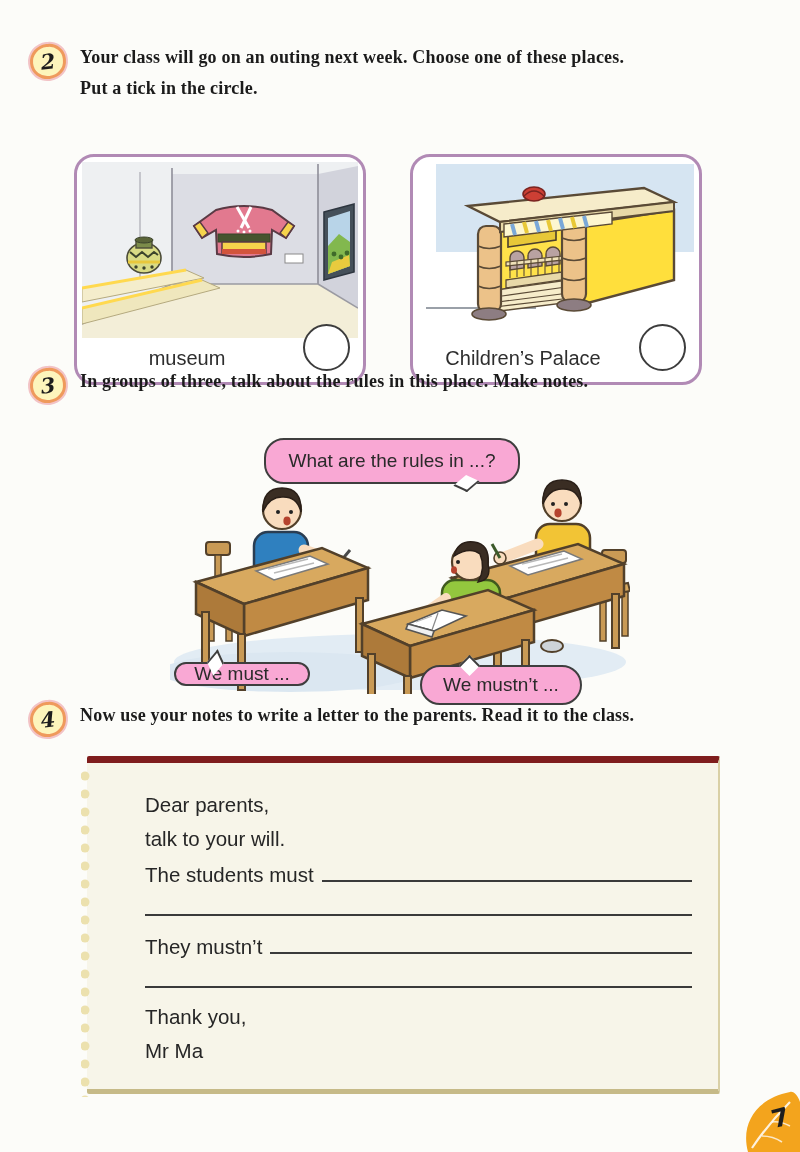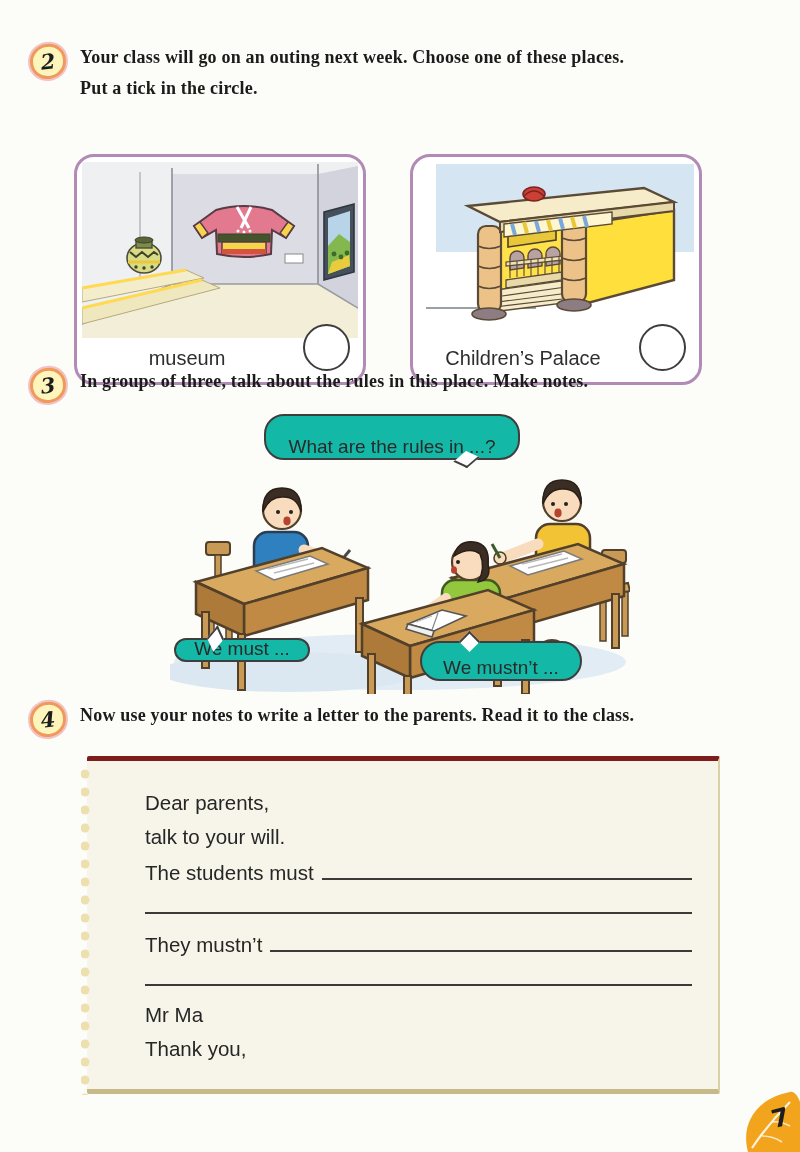--- a/index.html
+++ b/index.html
@@ -50,39 +50,39 @@
   .tick-circle {
     position:absolute; right:13px; bottom:11px;
     width:47px; height:47px; border-radius:50%;
     background:#fff; border:2px solid #3d3d3d;
   }
 
   
   #talk { position:absolute; left:168px; top:414px; width:464px; height:282px; }
   #talk svg.kids { position:absolute; left:2px; top:44px; }
   .bubble {
-    position:absolute; background:#14b8a6;
+    position:absolute; background:#f9a8d4;
     border:2px solid #3e3e3e; border-radius:20px;
-    display:flex; align-items:flex-end; justify-content:center;
-    font-size:19px; color:#2a2a2a; z-index:3;
+    display:flex; align-items:center; justify-content:center;
+    font-size:19px; color:#2a2a2a; z-index:3;margin-top:24px;
   }
   .bubble .tail { position:absolute; width:15px; height:15px; background:#fff; }
   .bubble-q   { left:96px; top:0;  width:256px; height:46px; }
   .bubble-q .tail  { bottom:-9px; right:44px; border-right:2px solid #3e3e3e; border-bottom:2px solid #3e3e3e; transform:rotate(25deg) skewX(-25deg); }
   .bubble-must { left:6px; top:224px; width:136px; height:24px; }
   .bubble-must .tail { top:-9px; left:32px; border-left:2px solid #3e3e3e; border-top:2px solid #3e3e3e; transform:rotate(65deg) skewX(25deg); }
   .bubble-mustnt { left:252px; top:227px; width:162px; height:40px; }
   .bubble-mustnt .tail { top:-9px; left:40px; border-left:2px solid #3e3e3e; border-top:2px solid #3e3e3e; transform:rotate(45deg); }
 
   
   #letter {
     position:absolute; left:87px; top:756px;
     width:633px; height:338px;
     background:#f7f5e9;
-    border-top:5px solid #7f1d1d;
+    border-top:7px solid #7f1d1d;
     border-right:2px solid #d9d0a6;
     border-bottom:5px solid #c6ba88;
     border-radius:2px;
     padding:30px 26px 0 58px;
     font-size:20.5px; color:#262626;
   }
   #letter .perf { position:absolute; left:-6px; top:4px; }
   .lrow { display:flex; align-items:baseline; white-space:nowrap; height:34px; }
   .blank {
     display:inline-block;
@@ -368,24 +368,24 @@
     <span class="blank full"></span>
   </div>
   <div class="lrow">
     <span>They mustn’t</span>
     <span class="blank grow"></span>
   </div>
   <div class="lrow" style="height:38px;">
     <span class="blank full"></span>
   </div>
   <div class="lrow">
+    <span>Thank you,</span>
+  </div>
+  <div class="lrow">
     <span>Mr Ma</span>
-  </div>
-  <div class="lrow">
-    <span>Thank you,</span>
   </div>
 </div>
 
 <svg id="leaf" width="62" height="62" viewBox="0 0 62 62">
   <path d="M52,2 C20,8 2,32 10,62 L62,62 L62,12 C60,6 56,1 52,2 Z" fill="#f3a41d"></path>
   <path d="M14,58 C26,40 38,26 52,12" stroke="#ffffff" stroke-width="2.2" fill="none" opacity="0.85"></path>
   <path d="M24,46 C32,46 38,48 44,52" stroke="#ffffff" stroke-width="1.6" fill="none" opacity="0.75"></path>
   <path d="M34,32 C40,31 46,33 52,36" stroke="#ffffff" stroke-width="1.6" fill="none" opacity="0.75"></path>
   <text x="34" y="38" font-size="25" font-weight="bold" fill="#1d1d1d" transform="rotate(-14 36 30)" font-family="DejaVu Sans, sans-serif">7</text>
 </svg>

